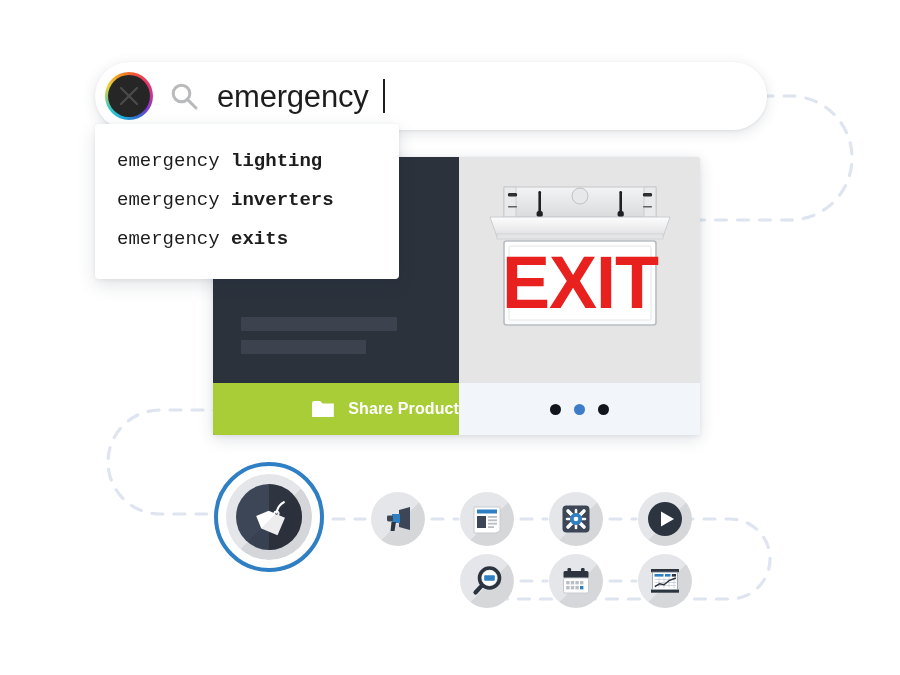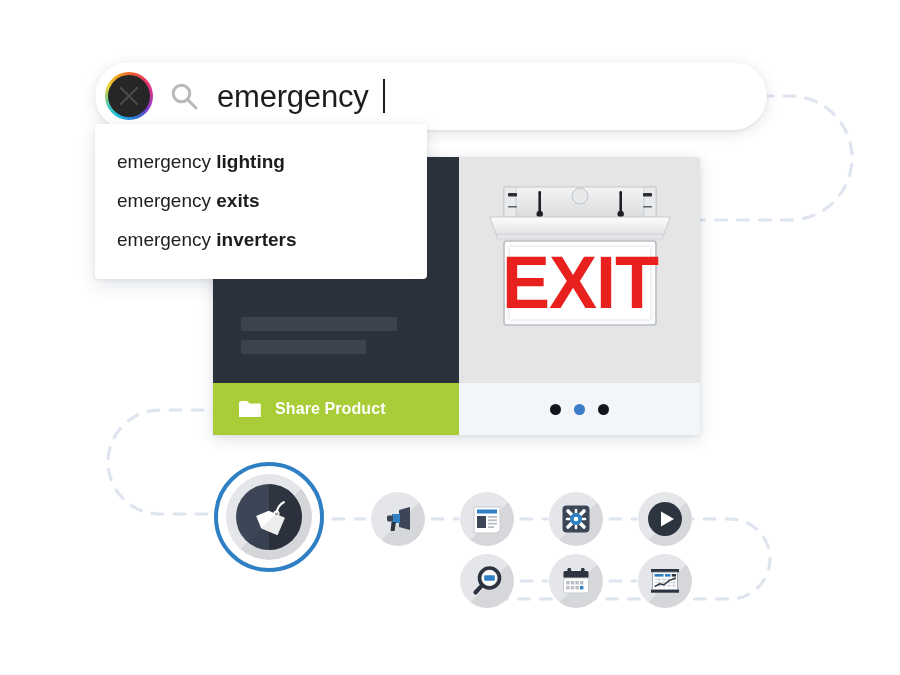--- a/index.html
+++ b/index.html
@@ -99,28 +99,29 @@
     height: 34px;
     background: #1d1d1d;
     margin-left: 14px;
   }
 
   
   .suggestions {
     position: absolute;
     left: 95px;
     top: 124px;
-    width: 332px;
+    width: 304px;
     height: 155px;
     background: #ffffff;
     border-radius: 4px;
     box-shadow: 0 6px 18px rgba(30,45,70,0.13), 0 1px 4px rgba(30,45,70,0.08);
     z-index: 14;
     padding: 28px 18px 0 22px;
     box-sizing: border-box;
+    font-family: Liberation Mono, monospace;
   }
   .suggestion-row {
     font-size: 19px;
     color: #1d1d1d;
     line-height: 1;
     margin-bottom: 20px;
     white-space: nowrap;
   }
   .suggestion-row .sug-prefix { font-weight: 400; }
   .suggestion-row .sug-bold { font-weight: 700; }
@@ -157,20 +158,21 @@
   .share-btn {
     position: absolute;
     left: 0;
     bottom: 0;
     width: 246px;
     height: 52px;
     background: #a8cd37;
     display: flex;
     align-items: center;
     cursor: pointer;
+    justify-content: flex-end;
   }
   .share-btn .folder-ic { margin-left: 26px; display: flex; align-items: center; }
   .share-btn-label {
     margin-left: 14px;
     color: #ffffff;
     font-size: 16px;
     font-weight: 700;
     letter-spacing: 0.1px;
   }
 
@@ -384,24 +386,24 @@
       <span>emergency</span>
       <span class="caret"></span>
     </span>
   </div>
 
   <div class="suggestions">
     <div class="suggestion-row">
       <span class="sug-prefix">emergency </span><span class="sug-bold">lighting</span>
     </div>
     <div class="suggestion-row">
+      <span class="sug-prefix">emergency </span><span class="sug-bold">inverters</span>
+    </div>
+    <div class="suggestion-row">
       <span class="sug-prefix">emergency </span><span class="sug-bold">exits</span>
-    </div>
-    <div class="suggestion-row">
-      <span class="sug-prefix">emergency </span><span class="sug-bold">inverters</span>
     </div>
   </div>
 
   <div class="icon-cluster">
 
     <div class="big-icon">
       <span class="inner-disc">
         <svg width="86" height="86" viewBox="0 0 86 86" xmlns="http://www.w3.org/2000/svg">
           <circle cx="43" cy="43" r="33" fill="#3c4657"></circle>
           <path d="M43 10a33 33 0 0 1 33 33 33 33 0 0 1-33 33z" fill="#22262d" opacity="0.55"></path>

